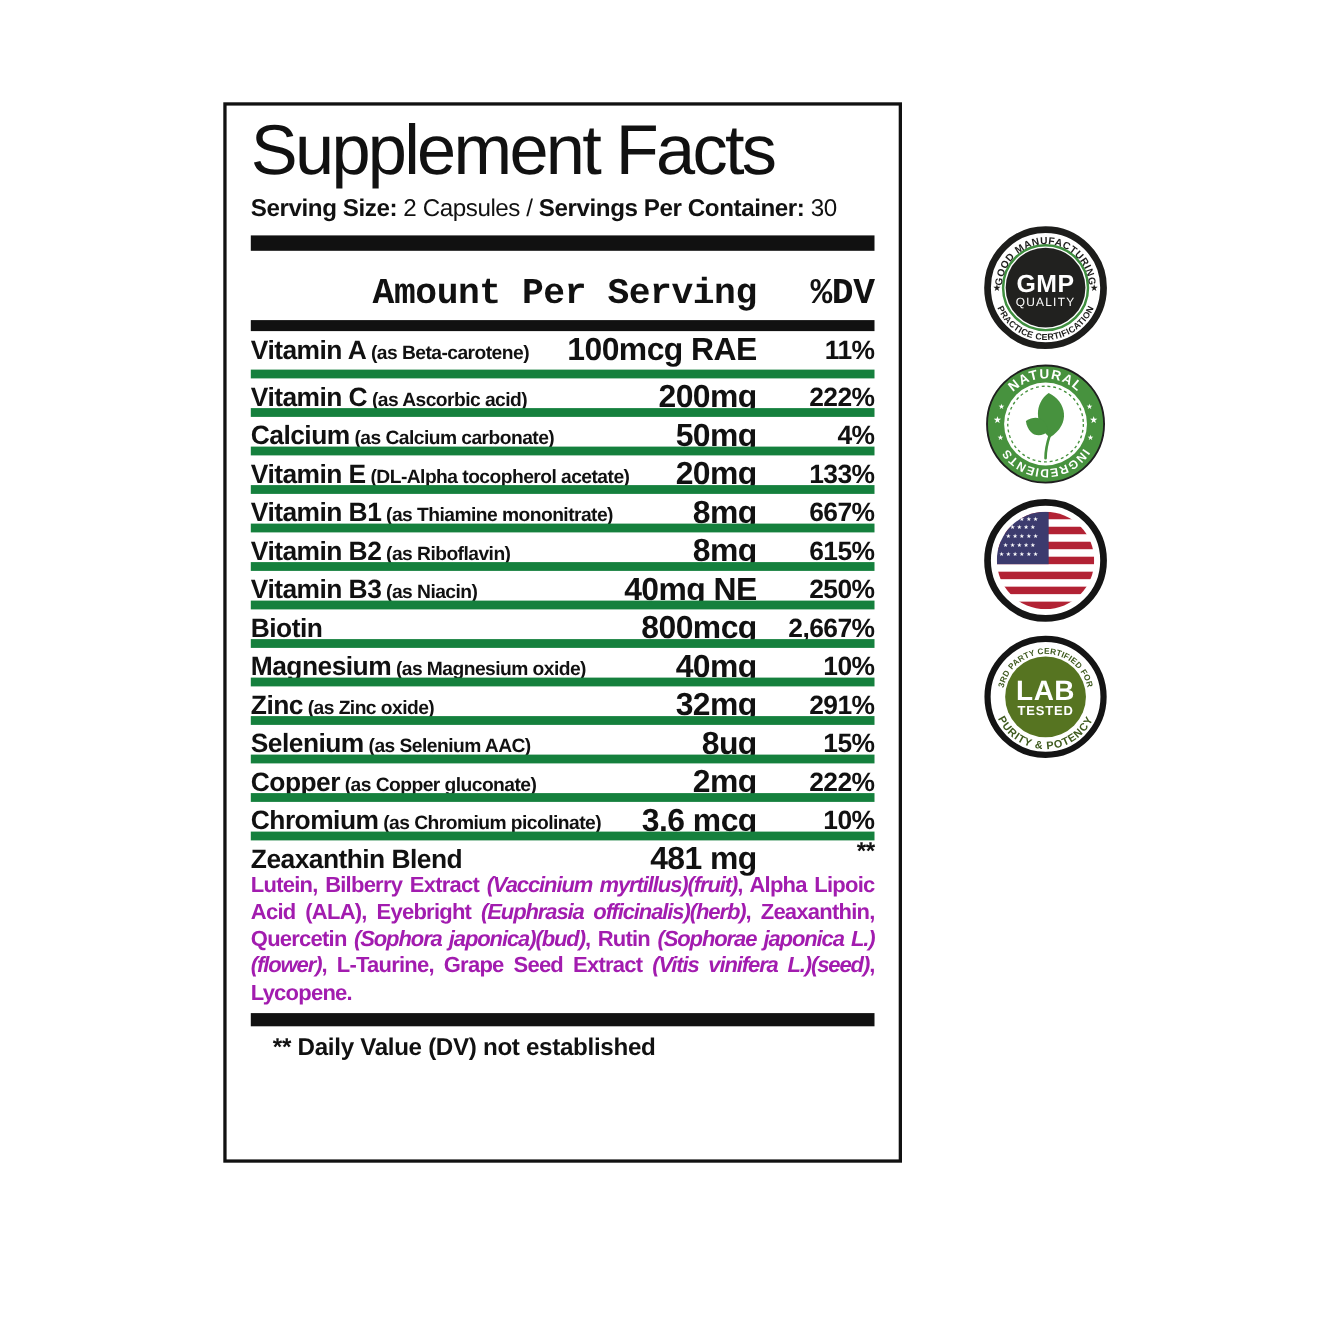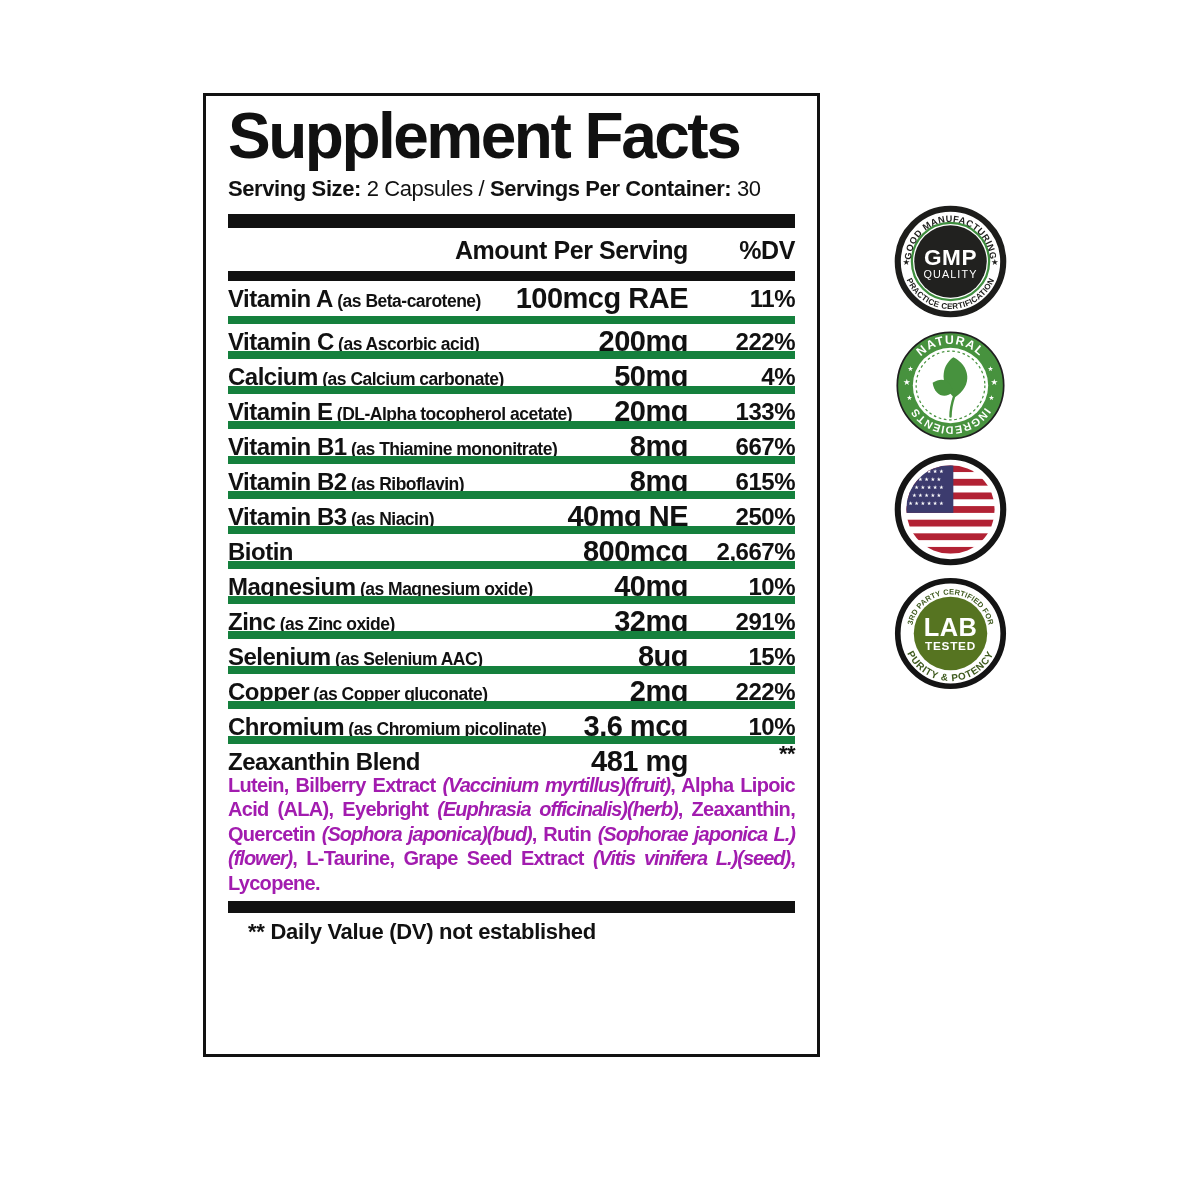--- a/index.html
+++ b/index.html
@@ -8,30 +8,30 @@
     position:relative; width:1200px; height:1200px; background:#fff;
     font-family:"Liberation Sans", sans-serif; color:#111;
   }
 
   
   .panel {
     position:absolute; left:203px; top:93px; width:617px; height:964px;
     border:3px solid #111; background:#fff; padding:8px 22px 0 22px;
   }
   .title {
-    font-size:64px; font-weight:700; letter-spacing:-2.5px; line-height:1.0;
+    font-size:64px; font-weight:400; letter-spacing:-2.5px; line-height:1.0;
     color:#111; white-space:nowrap;
   }
   .serving { margin-top:8px; font-size:22px; letter-spacing:-0.4px; white-space:nowrap; }
   .serving span.b { font-weight:700; }
   .bar { width:100%; height:14px; background:#111; }
   .bar1 { margin-top:12px; }
   .bar2 { margin-top:6px; height:10px; }
   .bar3 { margin-top:6px; height:12px; }
-  .hdr { display:flex; margin-top:8px; font-weight:700; font-size:25px; letter-spacing:-0.4px; }
+  .hdr { display:flex; margin-top:20px; font-weight:700; font-size:33px; letter-spacing:-0.4px;font-family:Liberation Mono, monospace; }
   .hdr .h-amt { flex:1; text-align:right; }
   .hdr .h-dv  { width:107px; text-align:right; }
 
   .rows {}
   .row { position:relative; height:35px; line-height:35px; white-space:nowrap; }
   .row + .row { border-top:8px solid #15803d; }
   .row .nm { font-weight:700; font-size:24px; letter-spacing:-0.5px; }
   .row .dt { font-weight:700; font-size:17.5px; letter-spacing:-0.5px; }
   .row .c-amt {
     position:absolute; right:107px; top:0; height:35px; line-height:35px;

